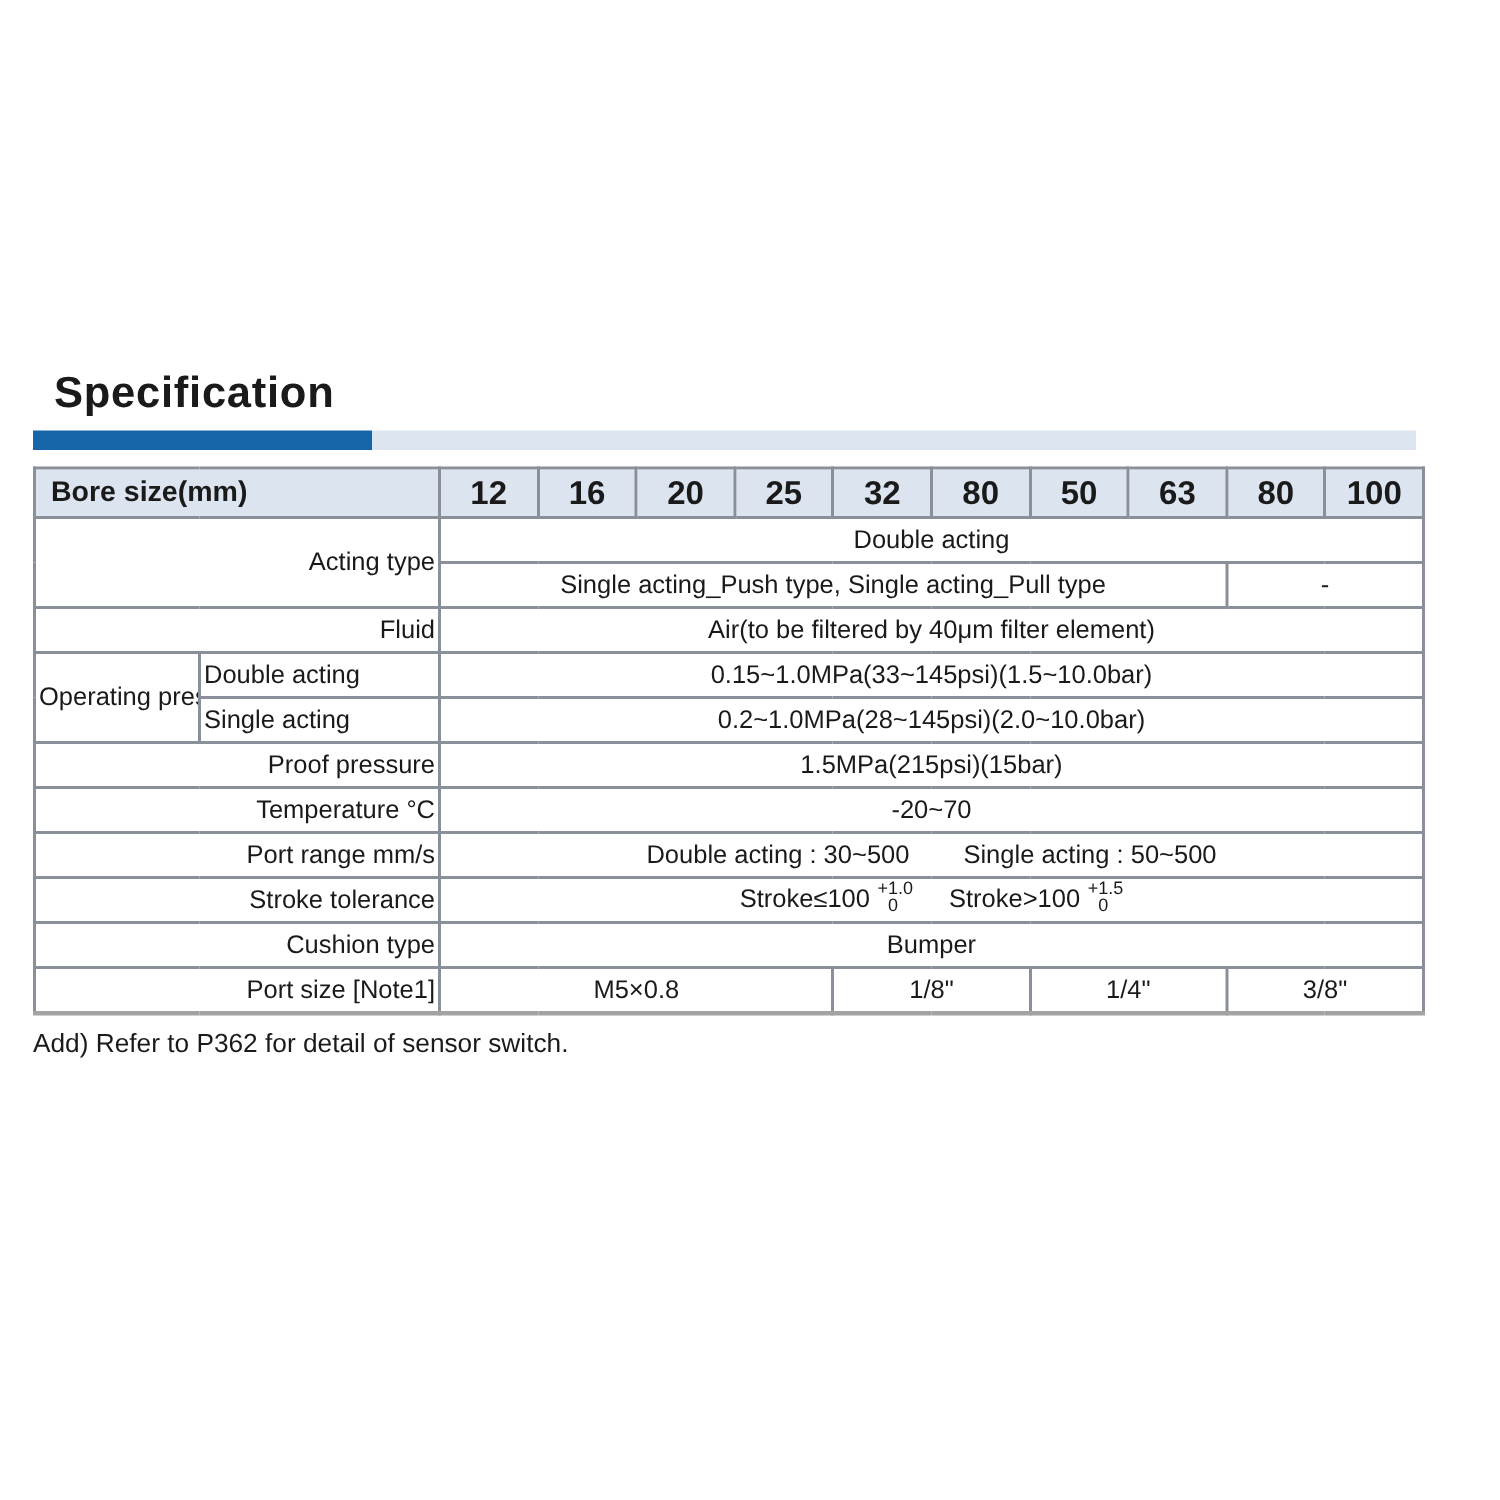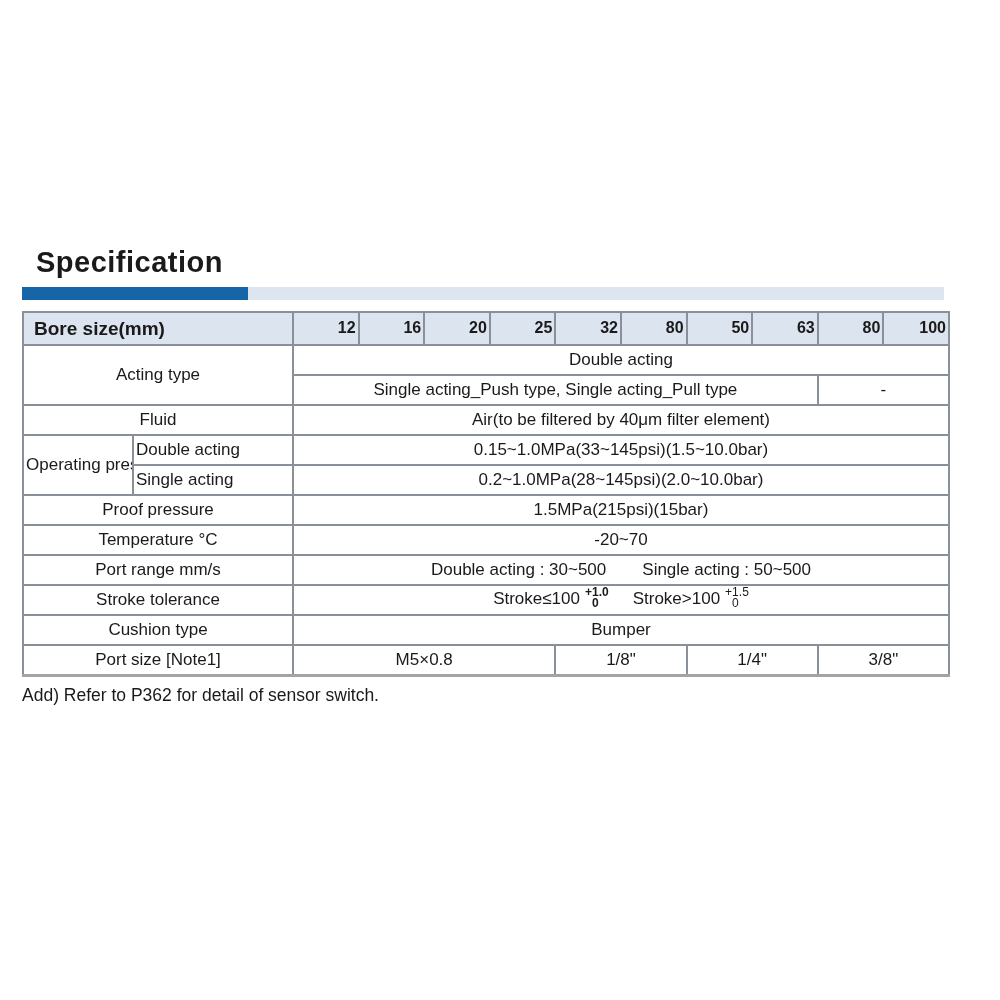--- a/index.html
+++ b/index.html
@@ -34,34 +34,34 @@
     padding:0 2px;
     vertical-align:middle;
     line-height:1.15;
     overflow:hidden;
     white-space:nowrap;
   }
   table.spec tr{height:30px;}
   table.spec tr.hdr{height:33px;}
   tr.hdr th{
     background:var(--header-bg);
-    font-size:16px;font-weight:bold;text-align:right;
+    font-size:22px;font-weight:bold;text-align:center;
   }
   tr.hdr th.lbl{text-align:left;padding-left:10px;font-size:19px;}
-  td.lbl{text-align:center;padding-left:10px;white-space:normal;margin-left:28px;}
+  td.lbl{text-align:right;padding-left:10px;white-space:normal;margin-left:28px;}
   td.sublbl{text-align:left;padding-left:8px;}
   td.val{text-align:center;}
 
   .tol{
     display:inline-flex;flex-direction:column;
     font-size:12px;line-height:11px;text-align:left;
     vertical-align:middle;position:relative;top:-2px;margin-left:5px;
   }
   .tol .tol-bot{padding-left:7px;}
-  .tol.first{margin-right:24px;font-weight:bold;}
+  .tol.first{margin-right:24px;}
   .spacer{display:inline-block;width:36px;}
 
   .notes{position:absolute;left:22px;top:682px;font-size:17.5px;line-height:26px;color:var(--text);}
 </style>
 </head>
 <body>
 
 <div class="canvas">
 
   <div class="title">Specification</div>

